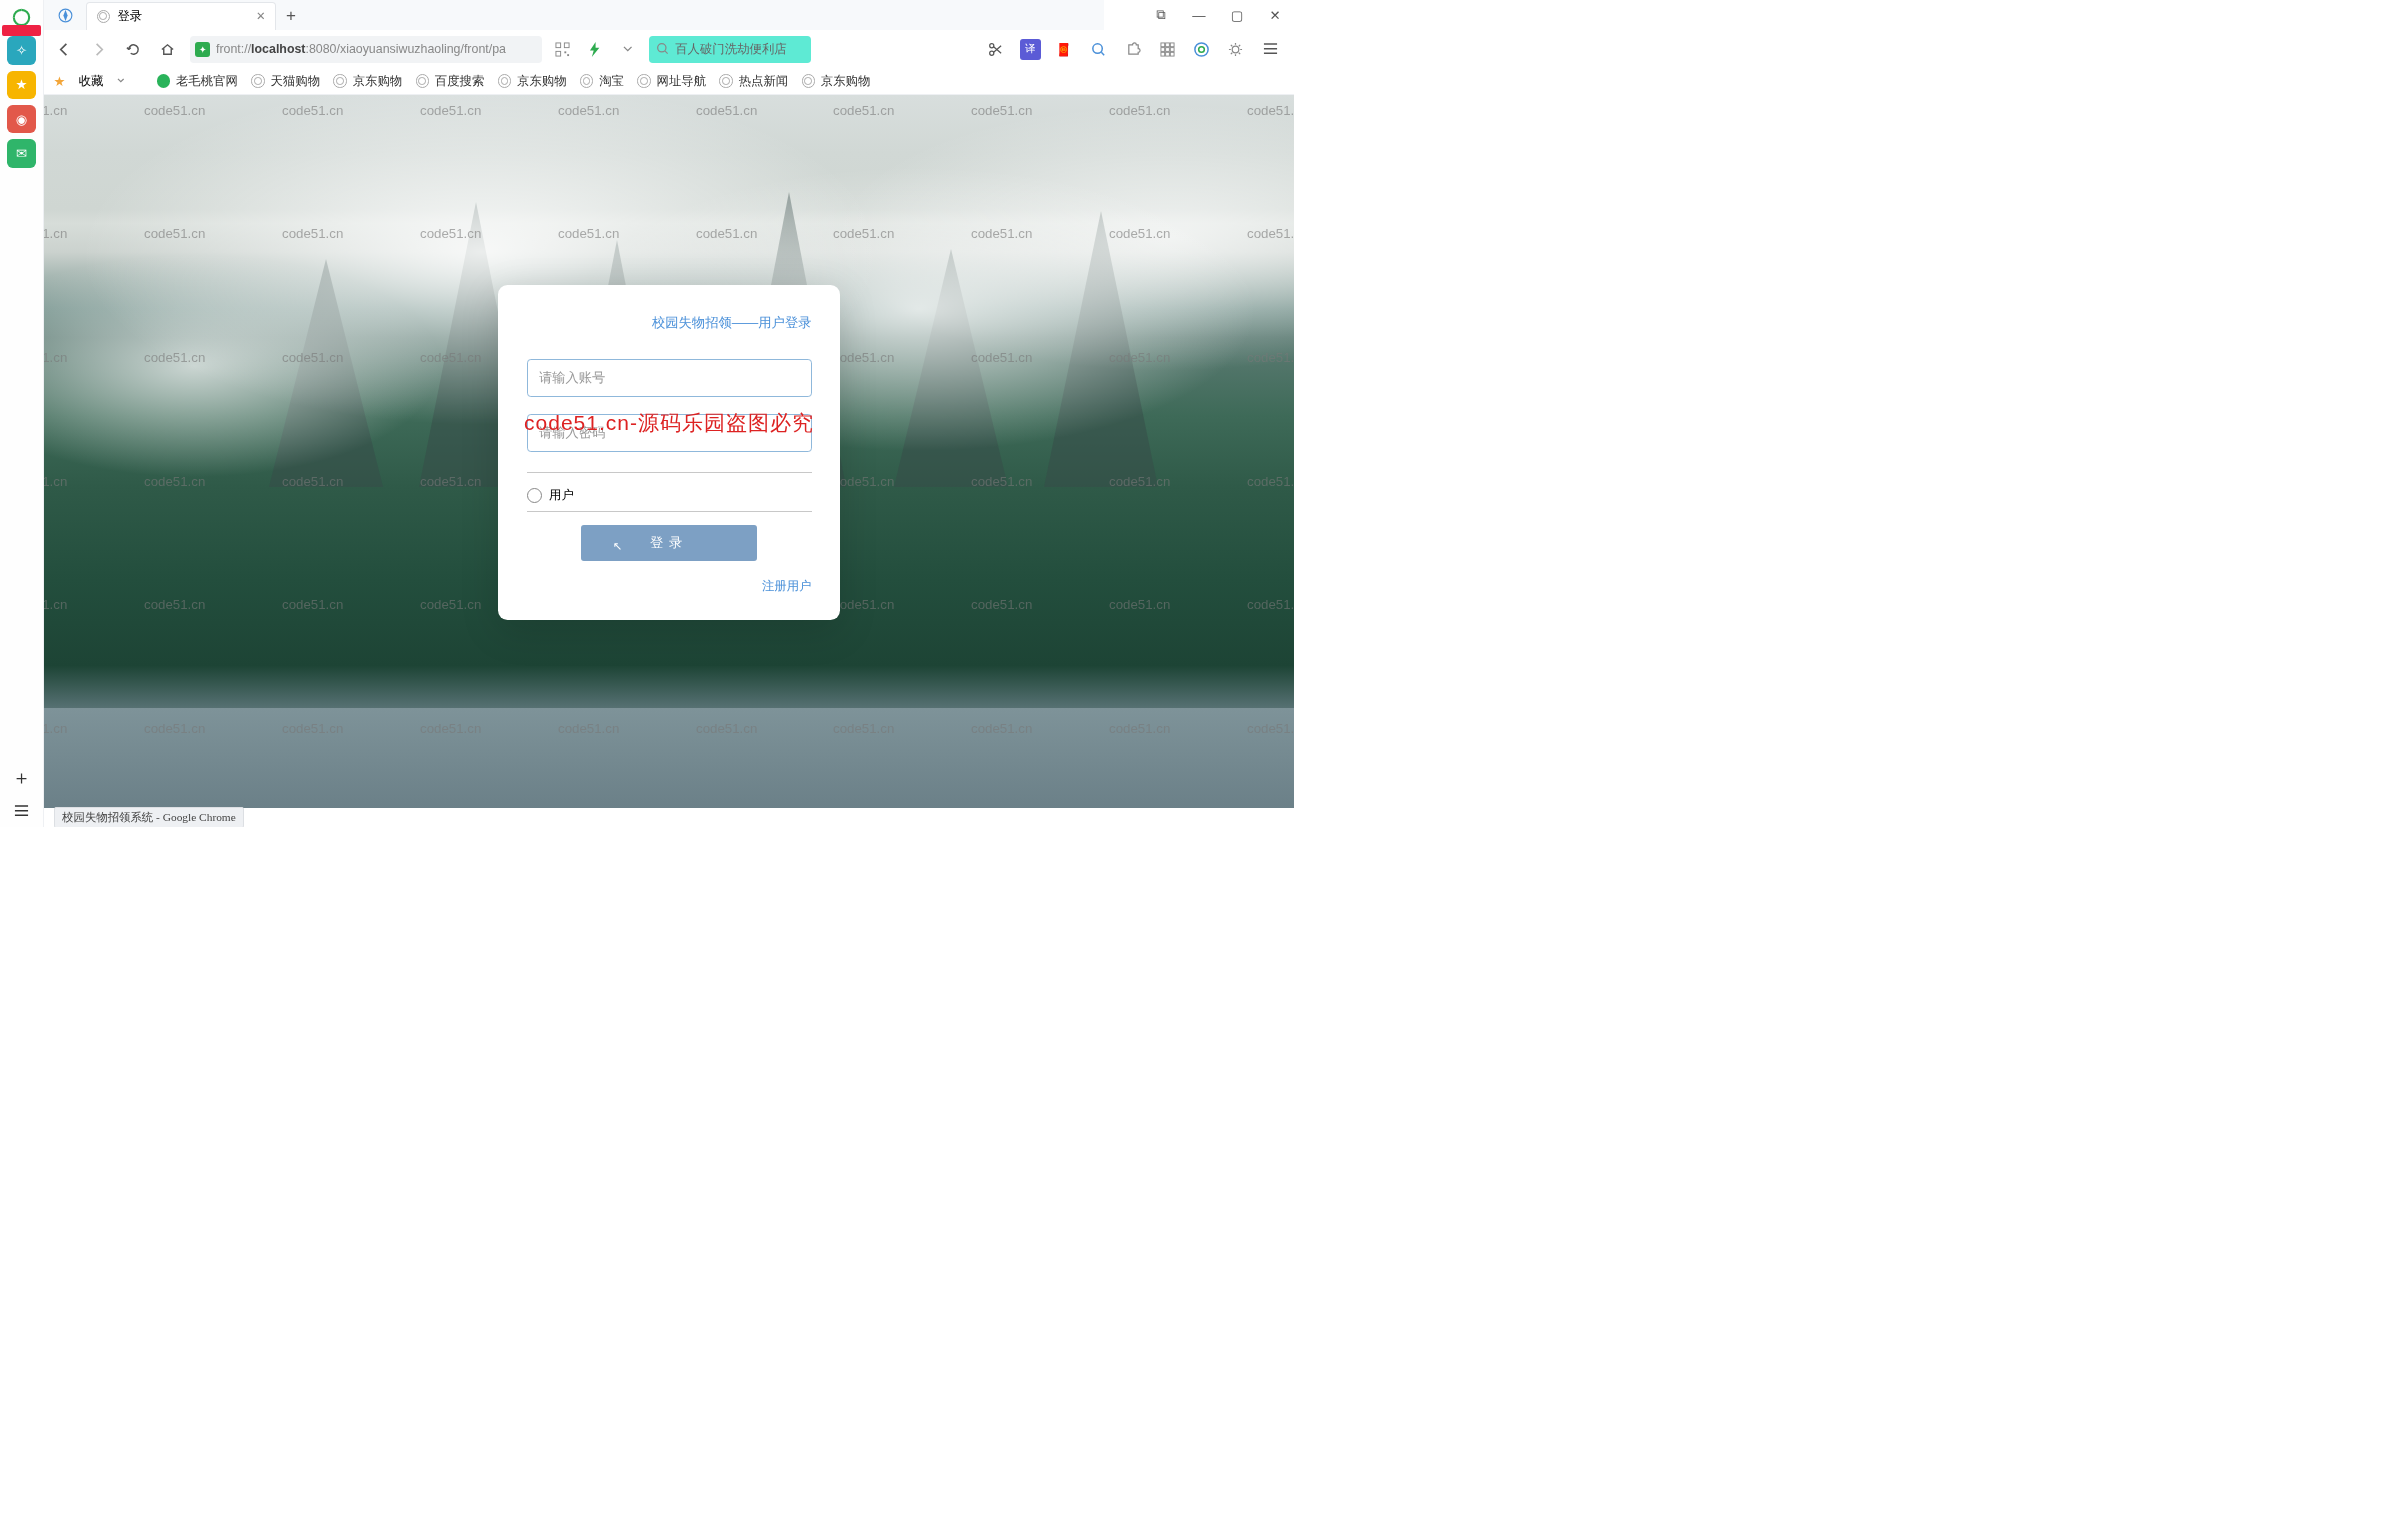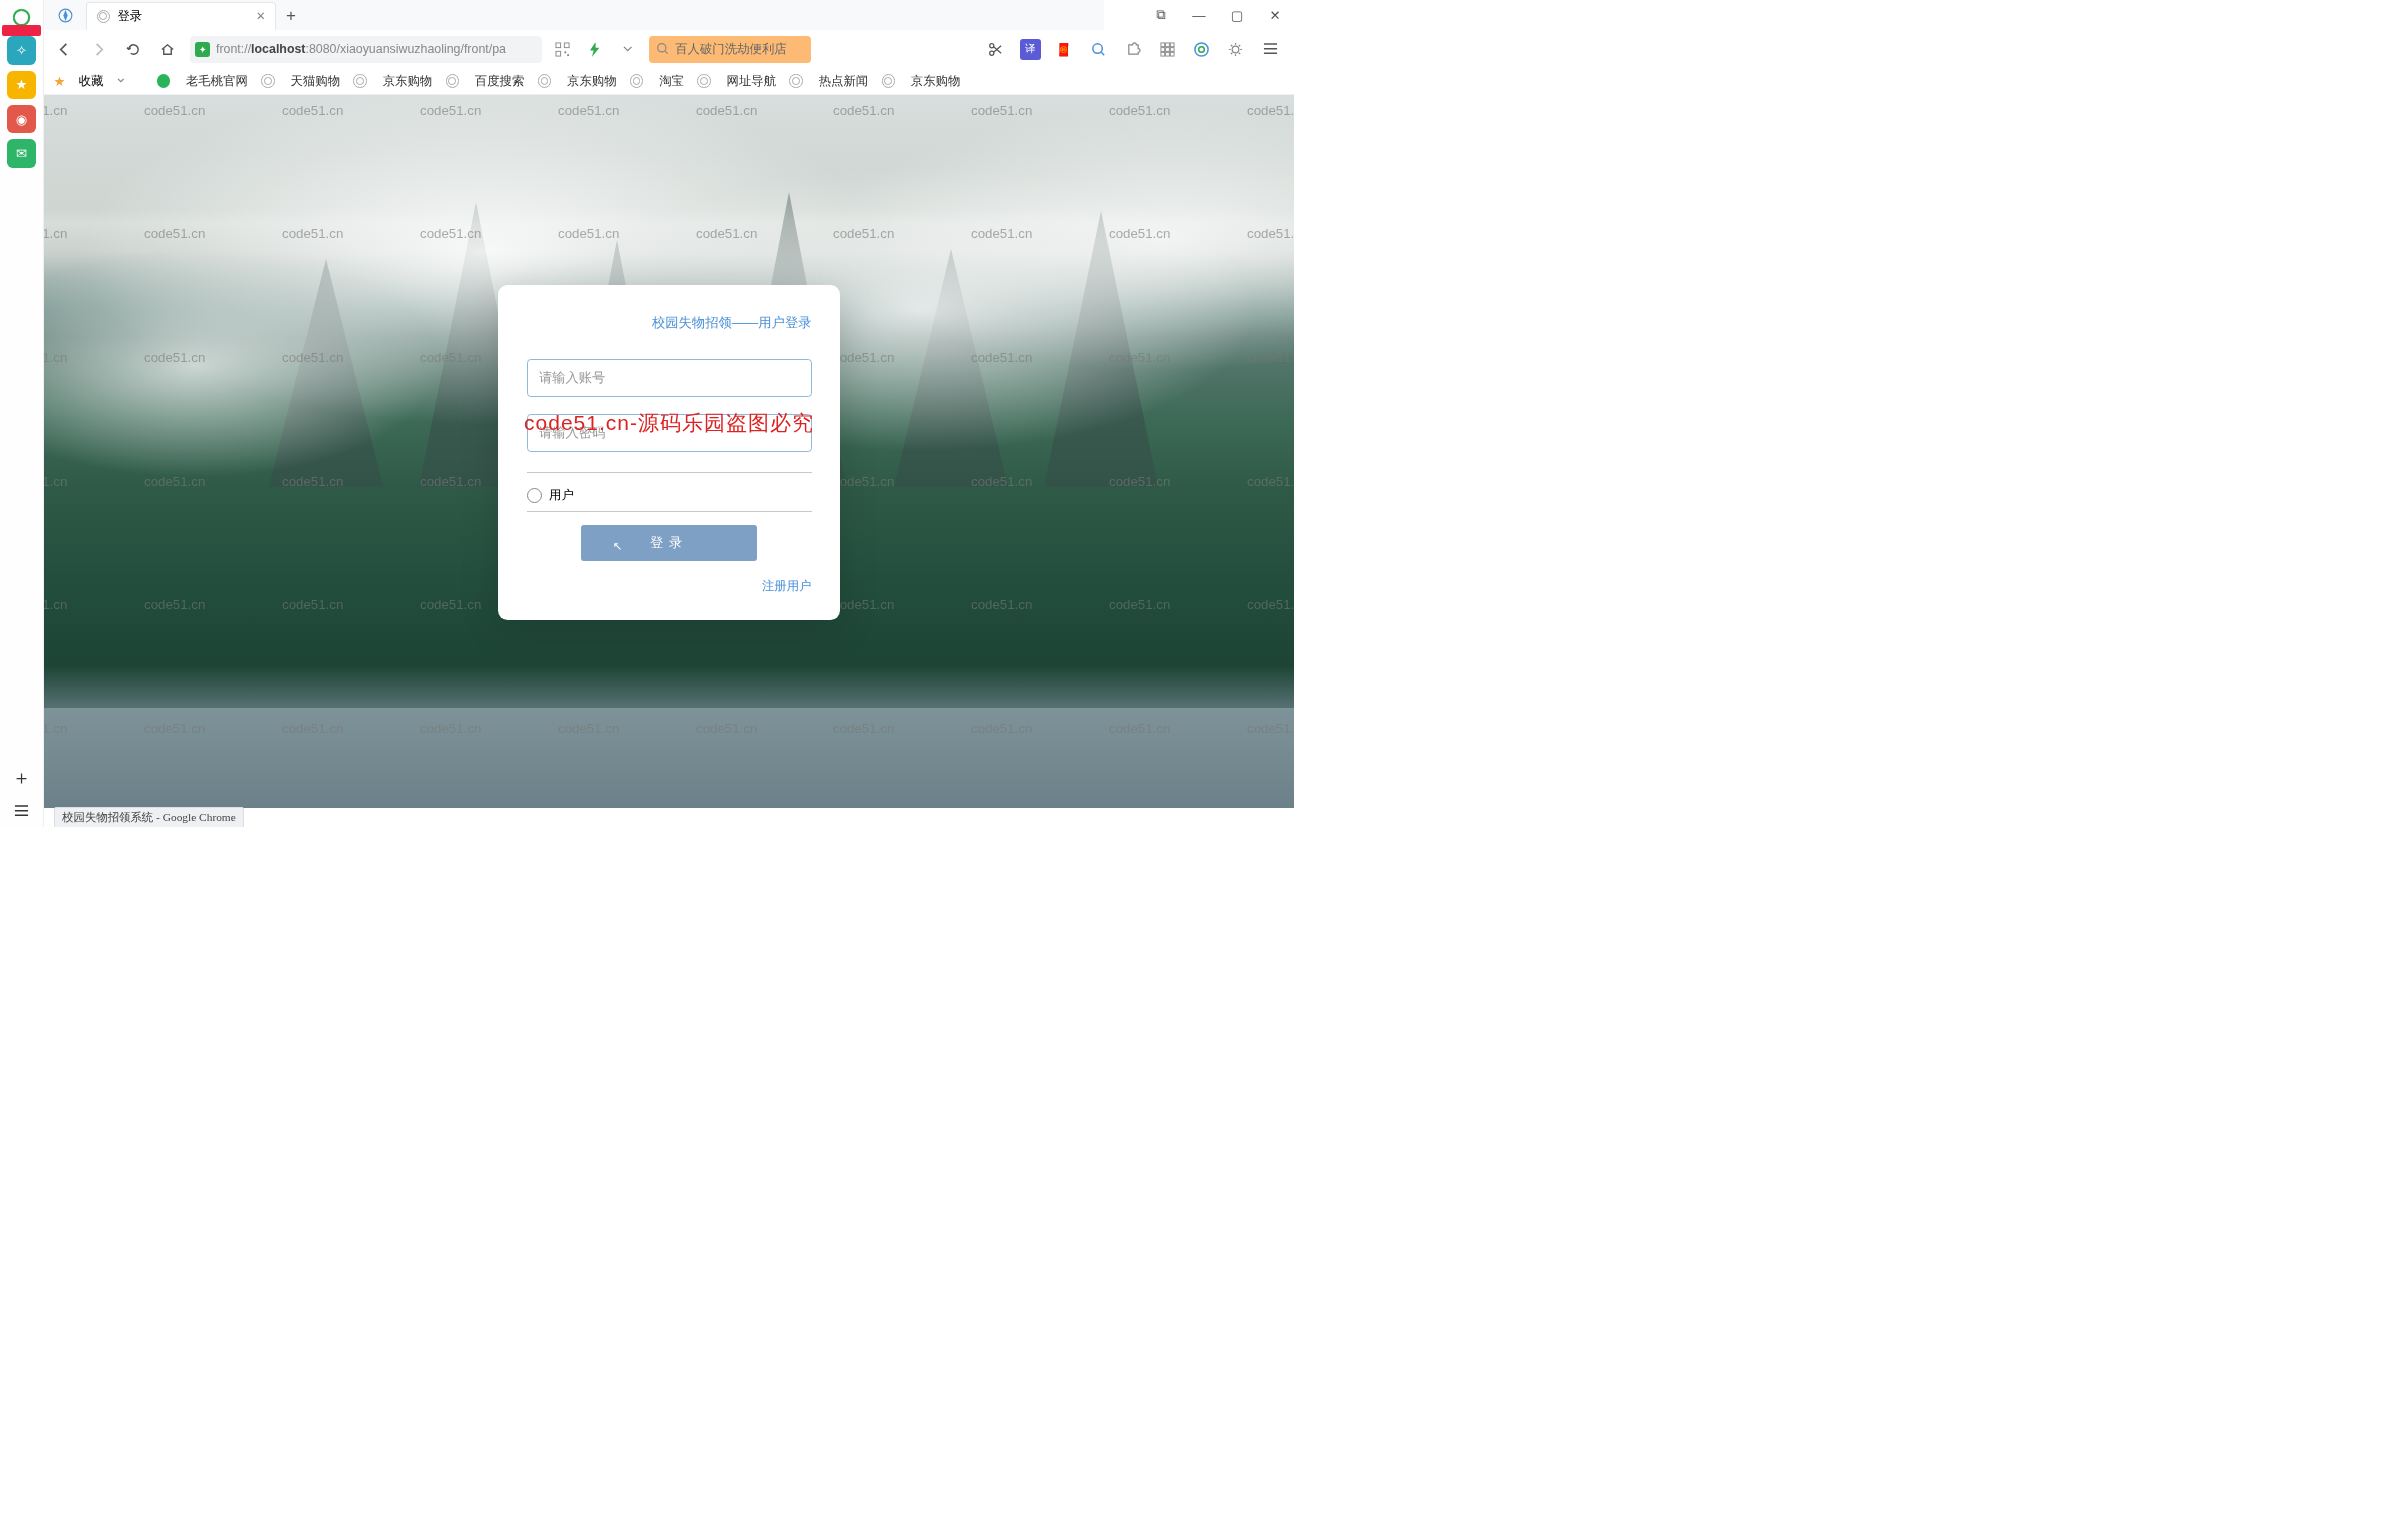--- a/index.html
+++ b/index.html
@@ -60,35 +60,35 @@
   width: 15px; height: 15px; background: #2eab4f; border-radius: 2.9px;
   display: flex; align-items: center; justify-content: center; color: #fff; font-size: 9.5px;
 }
 .addr-text { font-size: 12.4px; white-space: nowrap; overflow: hidden; }
 .addr-text .fade { color:#888;}
 .small-chip {
   width: 23px; height: 23px; display:flex;align-items:center;justify-content:center;
   border-radius:2.9px;
 }
 .search-box {
-  flex: 0 0 162px; height: 27px; background: #fdba74; border-radius: 3.8px;
+  flex: 0 0 162px; height: 27px; background: #5eead4; border-radius: 3.8px;
   display: flex; align-items: center; padding: 0 7.6px; gap: 5.7px; color: #666;
 }
 .right-tools {
   margin-left: auto; display: flex; align-items: center; gap: 13.3px; padding-right: 5.7px;
 }
 .rt { width: 21px; height: 21px; display:flex;align-items:center;justify-content:center; color:#555;}
 .rt.yi { background:#5b5bd6; color:#fff; border-radius:2.9px; font-size:10.5px;}
 
 .bm-row {
   position: absolute; top: 68px; left: 44px; right: 0; height: 27px;
   display: flex; align-items: center; gap: 13.3px; padding: 0 9.5px;
   background: #fff; border-bottom: 1px solid #eef0f3;
 }
-.bm-item { display: flex; align-items: center; gap: 16px; color: #333; }
+.bm-item { display: flex; align-items: center; gap: 6px; color: #333; }
 .bm-item .bi { width:13.3px; height:13.3px; border:1px solid #aaa; border-radius:50%; position:relative;}
 .bm-item .bi::after{content:"";position:absolute;inset:1.9px;border:1px solid #aaa;border-radius:50%;}
 .bm-fav { color:#f3a63a; font-size:13.3px;}
 
 .left-bar {
   position: absolute; top: 0; left: 0; width: 44px; bottom: 0;
   background: #fefefe; border-right: 1px solid #eef0f3;
   display: flex; flex-direction: column; align-items: center; padding-top: 3.8px; gap: 5.7px;
 }
 .lb-logo {

